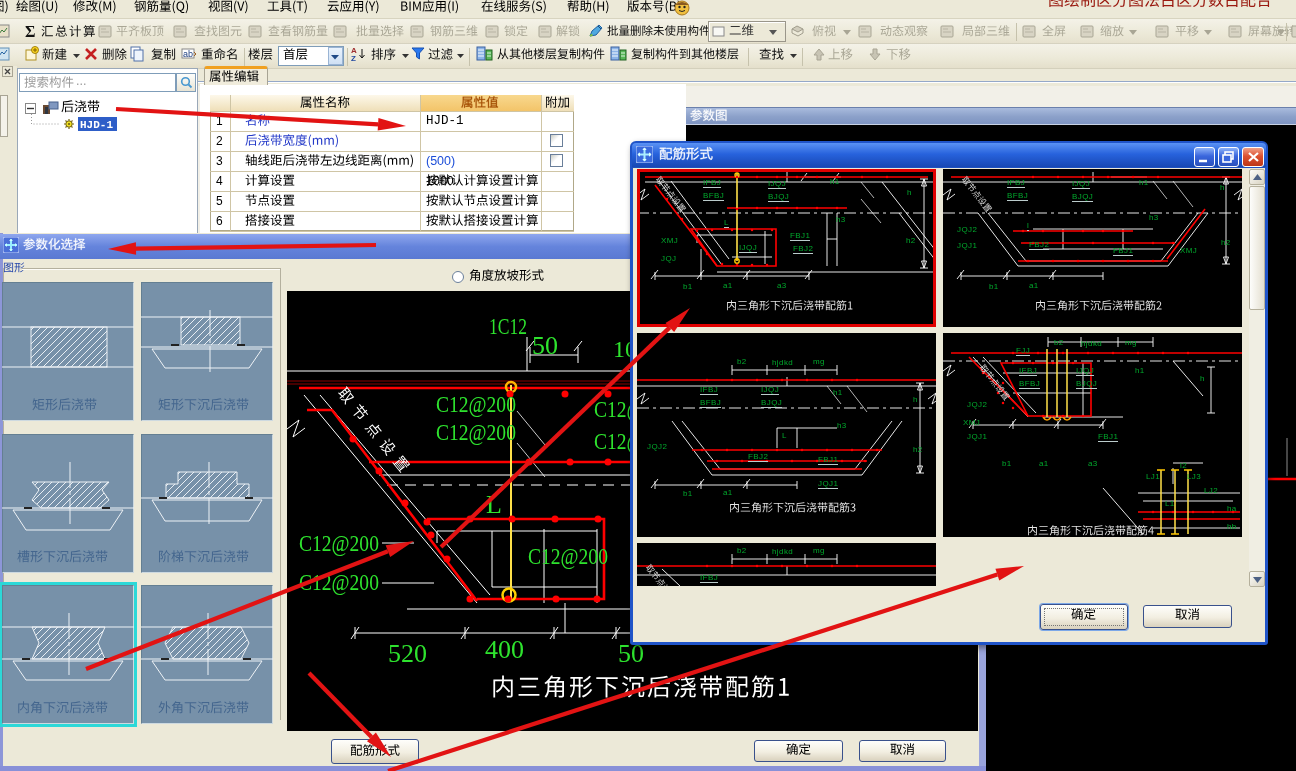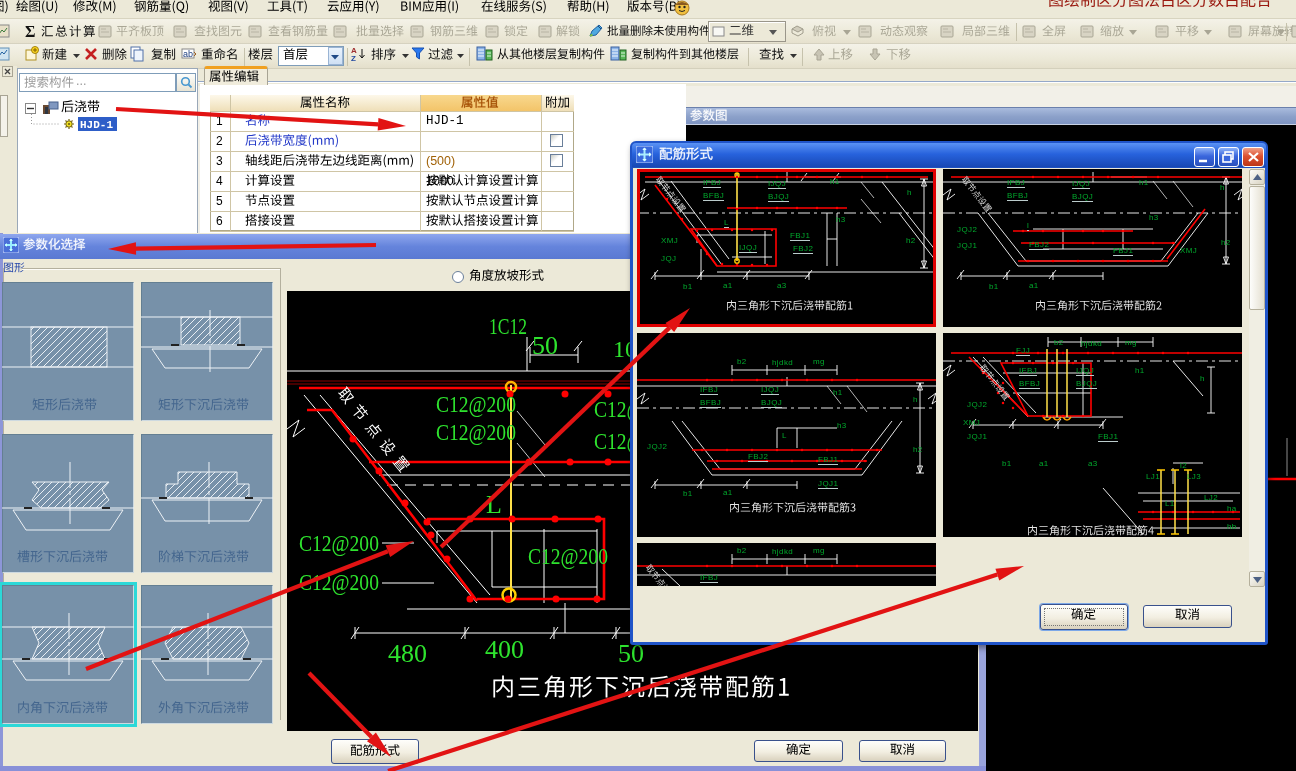--- a/index.html
+++ b/index.html
@@ -677,21 +677,21 @@
         <use href="#q123" x="7000"></use>
         <use href="#q24" x="8000"></use>
         <use href="#q121" x="9000"></use>
         <use href="#q124" x="10000"></use>
         <use href="#q3" x="11000"></use>
         <use href="#q119" x="11338"></use>
         <use href="#q119" x="12264"></use>
         <use href="#q1" x="13190"></use>
       </g>
     </svg>
-    <div class="ab" style="left:426px;top:154px;font:normal 12.5px 'Liberation Sans',sans-serif;color:#a16207;white-space:pre;">(500)</div>
+    <div class="ab" style="left:426px;top:154px;font:normal 12.5px 'Liberation Sans',sans-serif;color:#1d4ed8;white-space:pre;">(500)</div>
     <div class="ab" style="left:550px;top:154px;width:13px;height:13px;background:linear-gradient(135deg,#c8cac4,#fff 45%);border:1px solid #6a7f9a"></div>
     <div class="ab" style="left:216px;top:174px;font:normal 12px 'Liberation Sans',sans-serif;color:#000;white-space:pre;">4</div>
     <svg class="k" style="left:245px;top:174px;" width="50" height="14.75">
       <g fill="#000" transform="translate(0,10.75) scale(0.0125,-0.0125)">
         <use href="#q44" x="0"></use>
         <use href="#q45" x="1000"></use>
         <use href="#q125" x="2000"></use>
         <use href="#q126" x="3000"></use>
       </g>
     </svg>
@@ -991,21 +991,21 @@
     <div class="ab" style="left:532px;top:331px;font:normal 26px 'Liberation Serif',serif;color:#2ee32e;white-space:pre;">50</div>
     <div class="ab" style="left:613px;top:336px;font:normal 24px 'Liberation Serif',serif;color:#2ee32e;white-space:pre;">10</div>
     <div class="ab" style="left:436px;top:392px;font:normal 23px 'Liberation Serif',serif;color:#2ee32e;transform:scale(0.85,1);transform-origin:0 0;white-space:pre;">C12@200</div>
     <div class="ab" style="left:436px;top:420px;font:normal 23px 'Liberation Serif',serif;color:#2ee32e;transform:scale(0.85,1);transform-origin:0 0;white-space:pre;">C12@200</div>
     <div class="ab" style="left:594px;top:397px;font:normal 23px 'Liberation Serif',serif;color:#2ee32e;transform:scale(0.85,1);transform-origin:0 0;white-space:pre;">C12@2</div>
     <div class="ab" style="left:594px;top:429px;font:normal 23px 'Liberation Serif',serif;color:#2ee32e;transform:scale(0.85,1);transform-origin:0 0;white-space:pre;">C12@2</div>
     <div class="ab" style="left:528px;top:544px;font:normal 23px 'Liberation Serif',serif;color:#2ee32e;transform:scale(0.85,1);transform-origin:0 0;white-space:pre;">C12@200</div>
     <div class="ab" style="left:299px;top:531px;font:normal 23px 'Liberation Serif',serif;color:#2ee32e;transform:scale(0.85,1);transform-origin:0 0;white-space:pre;">C12@200</div>
     <div class="ab" style="left:299px;top:570px;font:normal 23px 'Liberation Serif',serif;color:#2ee32e;transform:scale(0.85,1);transform-origin:0 0;white-space:pre;">C12@200</div>
     <div class="ab" style="left:486px;top:490px;font:normal 26px 'Liberation Serif',serif;color:#2ee32e;white-space:pre;">L</div>
-    <div class="ab" style="left:388px;top:639px;font:normal 26px 'Liberation Serif',serif;color:#2ee32e;white-space:pre;">480</div>
+    <div class="ab" style="left:388px;top:639px;font:normal 26px 'Liberation Serif',serif;color:#2ee32e;white-space:pre;">520</div>
     <div class="ab" style="left:485px;top:635px;font:normal 26px 'Liberation Serif',serif;color:#2ee32e;white-space:pre;">400</div>
     <div class="ab" style="left:618px;top:639px;font:normal 26px 'Liberation Serif',serif;color:#2ee32e;white-space:pre;">50</div>
     <svg class="k" style="left:347px;top:385px;transform:rotate(51deg);transform-origin:0 0;" width="110" height="17.7">
       <g fill="#fff" transform="translate(0,12.9) scale(0.015,-0.015)">
         <use href="#q146" x="0"></use>
         <use href="#q130" x="1467"></use>
         <use href="#q131" x="2933"></use>
         <use href="#q125" x="4400"></use>
         <use href="#q126" x="5867"></use>
       </g>
@@ -1392,21 +1392,21 @@
       <div class="ab" style="left:20px;top:85px;font:8px 'Liberation Sans';color:#00a82c;letter-spacing:0.4px">XMJ</div>
       <div class="ab" style="left:24px;top:99px;font:8px 'Liberation Sans';color:#00a82c;letter-spacing:0.4px">JQJ1</div>
       <div class="ab" style="left:155px;top:99px;font:8px 'Liberation Sans';color:#00a82c;border-bottom:1px solid #bcc;letter-spacing:0.4px">FBJ1</div>
       <div class="ab" style="left:59px;top:126px;font:8px 'Liberation Sans';color:#00a82c;letter-spacing:0.4px">b1</div>
       <div class="ab" style="left:96px;top:126px;font:8px 'Liberation Sans';color:#00a82c;letter-spacing:0.4px">a1</div>
       <div class="ab" style="left:145px;top:126px;font:8px 'Liberation Sans';color:#00a82c;letter-spacing:0.4px">a3</div>
       <div class="ab" style="left:257px;top:41px;font:8px 'Liberation Sans';color:#00a82c;letter-spacing:0.4px">h</div>
       <div class="ab" style="left:237px;top:128px;font:8px 'Liberation Sans';color:#00a82c;letter-spacing:0.4px">l2</div>
       <div class="ab" style="left:203px;top:139px;font:8px 'Liberation Sans';color:#00a82c;letter-spacing:0.4px">LJ1</div>
       <div class="ab" style="left:244px;top:139px;font:8px 'Liberation Sans';color:#00a82c;letter-spacing:0.4px">LJ3</div>
-      <div class="ab" style="left:261px;top:160px;font:8px 'Liberation Sans';color:#00a82c;letter-spacing:0.4px">LJ2</div>
+      <div class="ab" style="left:261px;top:153px;font:8px 'Liberation Sans';color:#00a82c;letter-spacing:0.4px">LJ2</div>
       <div class="ab" style="left:222px;top:166px;font:8px 'Liberation Sans';color:#00a82c;letter-spacing:0.4px">L1</div>
       <div class="ab" style="left:284px;top:171px;font:8px 'Liberation Sans';color:#00a82c;letter-spacing:0.4px">ha</div>
       <div class="ab" style="left:284px;top:189px;font:8px 'Liberation Sans';color:#00a82c;letter-spacing:0.4px">hb</div>
     </div>
     <svg class="k" style="left:1027px;top:525px;" width="127.105" height="12.98">
       <g fill="#e8e8e8" transform="translate(0,9.46) scale(0.011,-0.011)">
         <use href="#q141" x="0"></use>
         <use href="#q57" x="1000"></use>
         <use href="#q142" x="2000"></use>
         <use href="#q135" x="3000"></use>

